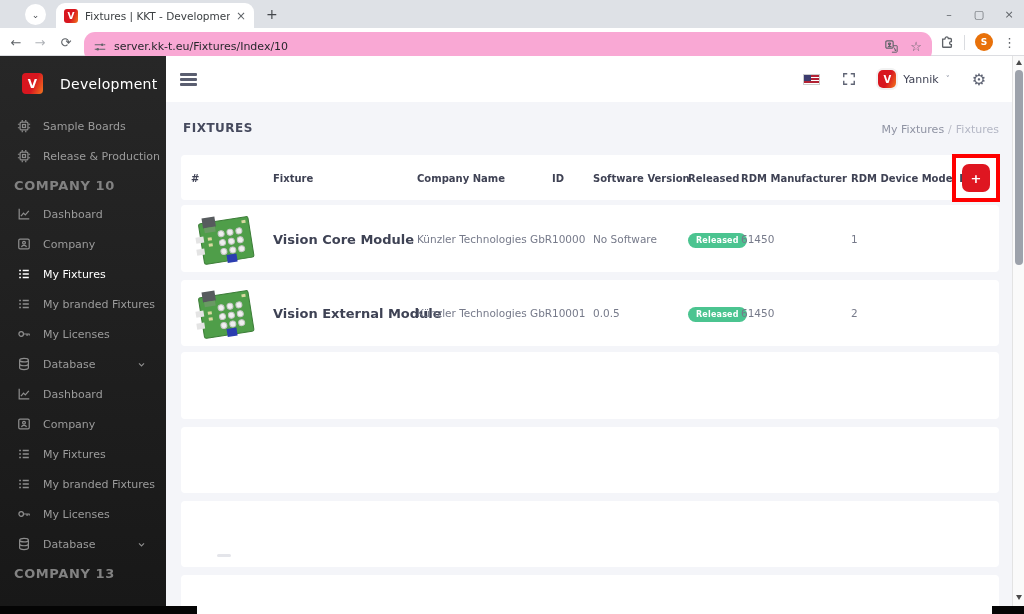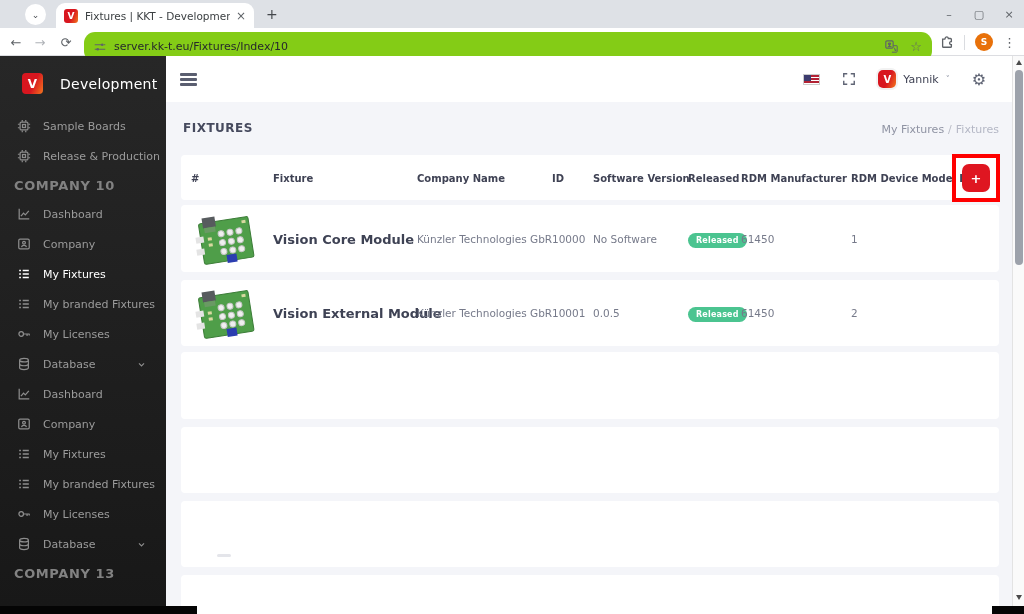--- a/index.html
+++ b/index.html
@@ -10,21 +10,21 @@
   .tabstrip { position:absolute; left:0; top:0; width:1024px; height:28px; background:#dee1e6; }
   .tab-search { position:absolute; left:25px; top:4px; width:21px; height:21px; border-radius:50%; background:#fff; color:#4a4d52; font-size:9px; display:flex; align-items:center; justify-content:center; }
   .tab { position:absolute; left:56px; top:3px; width:198px; height:25px; background:#fff; border-radius:9px 9px 0 0; display:flex; align-items:center; padding:0 8px; }
   .favicon { width:14px; height:14px; border-radius:3px; background:linear-gradient(115deg,#d8161f 55%,#f4781f); color:#fff; font-size:9px; font-weight:bold; display:flex; align-items:center; justify-content:center; flex:0 0 auto; }
   .tab-title { margin-left:7px; font-size:10.5px; color:#3c4043; white-space:nowrap; overflow:hidden; flex:1; }
   .tab-close { color:#5f6368; font-size:12px; margin-left:6px; flex:0 0 auto; }
   .newtab { position:absolute; left:266px; top:6px; color:#44474c; font-size:14px; }
   .wctl { position:absolute; top:0; height:28px; width:30px; color:#5f6368; font-size:11px; display:flex; align-items:center; justify-content:center; }
   .toolbar { position:absolute; left:0; top:28px; width:1024px; height:28px; background:#fff; border-bottom:1px solid #dcdde1; }
   .navbtn { position:absolute; top:0; height:28px; width:24px; display:flex; align-items:center; justify-content:center; color:#5f6368; font-size:13px; }
-  .omnibox { position:absolute; left:84px; top:3.5px; width:848px; height:30px; border-radius:11px; background:#84cc16; display:flex; align-items:center; padding:0 10px; }
+  .omnibox { position:absolute; left:84px; top:3.5px; width:848px; height:30px; border-radius:11px; background:#f9a8d4; display:flex; align-items:center; padding:0 10px; }
   .url-text { font-size:11px; color:#26282c; margin-left:8px; flex:1; }
   .obx-icon { color:#5f6368; font-size:11px; display:flex; align-items:center; }
   .tb-right { position:absolute; top:0; right:0; height:28px; display:flex; align-items:center; gap:10px; padding-right:8px; }
   .tb-sep { width:1px; height:15px; background:#dadce0; }
   .profile-badge { width:18px; height:18px; border-radius:50%; background:#e8710a; color:#fff; font-size:9px; font-weight:bold; display:flex; align-items:center; justify-content:center; }
 
   
   .sidebar { position:absolute; left:0; top:56px; width:166px; height:550px; background:linear-gradient(180deg,#272727,#181818); overflow:hidden; }
   .brand { height:55px; display:flex; align-items:center; padding-left:22px; }
   .brand-logo { width:21px; height:21px; border-radius:4px; background:linear-gradient(115deg,#d8161f 55%,#f4781f); color:#fff; font-weight:bold; font-size:12px; display:flex; align-items:center; justify-content:center; }

